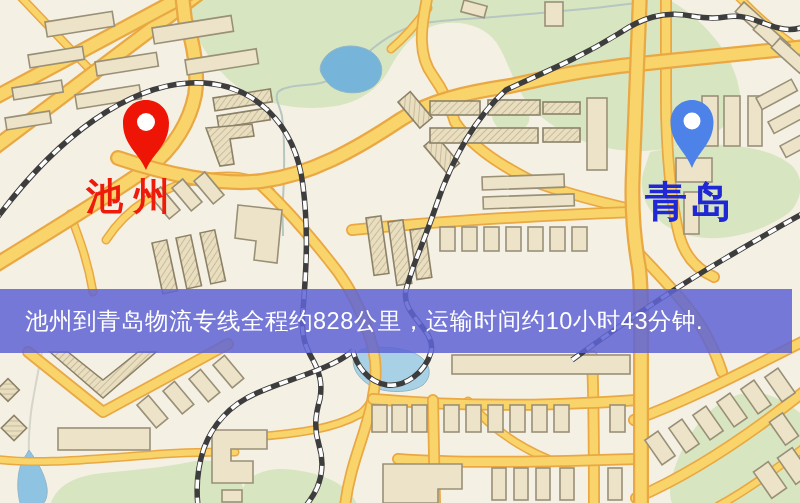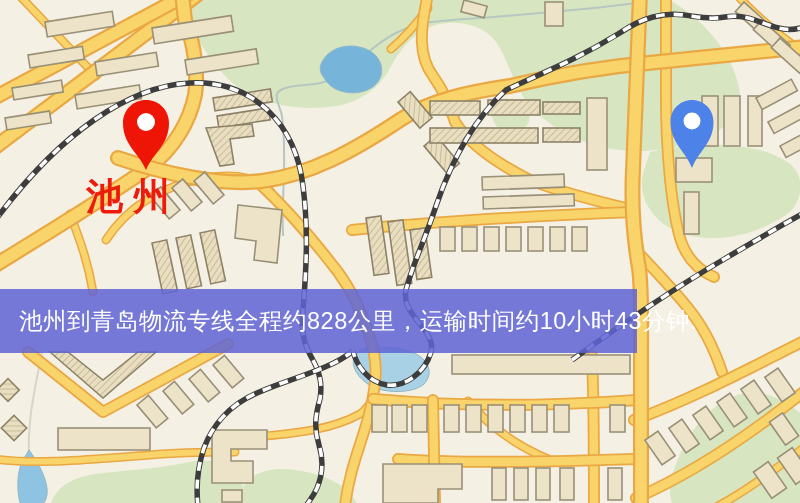--- a/index.html
+++ b/index.html
@@ -19,23 +19,23 @@
   .rail-d{fill:none;stroke:#fdfdfd;stroke-width:3.6;stroke-dasharray:9 9;}
 
   
   .b{fill:#ece3c8;stroke:#9a9078;stroke-width:1.6;}
   .bh{fill:url(#hatch);stroke:#8d8268;stroke-width:1.6;}
 
   .green{fill:#d7e6c1;stroke:none;}
   .water{stroke:#8fb6c9;stroke-width:1;}
   .stream{fill:none;stroke:#b6c6c0;stroke-width:2;}
 
-  #banner{position:absolute;left:0;top:289px;width:637px;height:64px;
+  #banner{position:absolute;left:0;top:289px;width:792px;height:64px;
           background:rgba(95,100,212,0.86);display:flex;align-items:center;
-          box-sizing:border-box;padding-left:19px;}
+          box-sizing:border-box;padding-left:25px;}
   #banner span{color:#ffffff;font-size:23.5px;letter-spacing:0.5px;white-space:nowrap;}
 
   .pin{position:absolute;width:56px;height:84px;}
   #pin-origin{left:118px;top:90px;}
   #pin-dest{left:664px;top:88px;}
 
   .maplabel{position:absolute;font-family:"Liberation Serif",serif;font-weight:bold;
             line-height:1;white-space:nowrap;}
   #label-origin{left:86px;top:178px;font-size:37px;letter-spacing:10px;color:#ee1a0c;}
   #label-dest{left:645px;top:181px;font-size:42px;letter-spacing:3px;color:#2027d4;}
@@ -240,14 +240,15 @@
     <path d="M 0,10 C -7,-7 -23,-15 -23,-37 C -23,-50 -13,-60 0,-60 C 13,-60 23,-50 23,-37 C 23,-15 7,-7 0,10 Z" fill="#ee1506"></path>
     <circle cx="0" cy="-38" r="9" fill="#ffffff"></circle>
   </svg>
 
   <svg class="pin" id="pin-dest" viewBox="-28 -70 56 84" xmlns="http://www.w3.org/2000/svg">
     <path d="M 0,10 C -6.5,-7 -21.5,-15 -21.5,-36 C -21.5,-48.5 -12,-58 0,-58 C 12,-58 21.5,-48.5 21.5,-36 C 21.5,-15 6.5,-7 0,10 Z" fill="#4d82e8"></path>
     <circle cx="0" cy="-37" r="8.5" fill="#ffffff"></circle>
   </svg>
 
   <div class="maplabel" id="label-origin">池州</div>
+  <div class="maplabel" id="label-dest">青岛</div>
 
 </div>
 
 </body></html>

